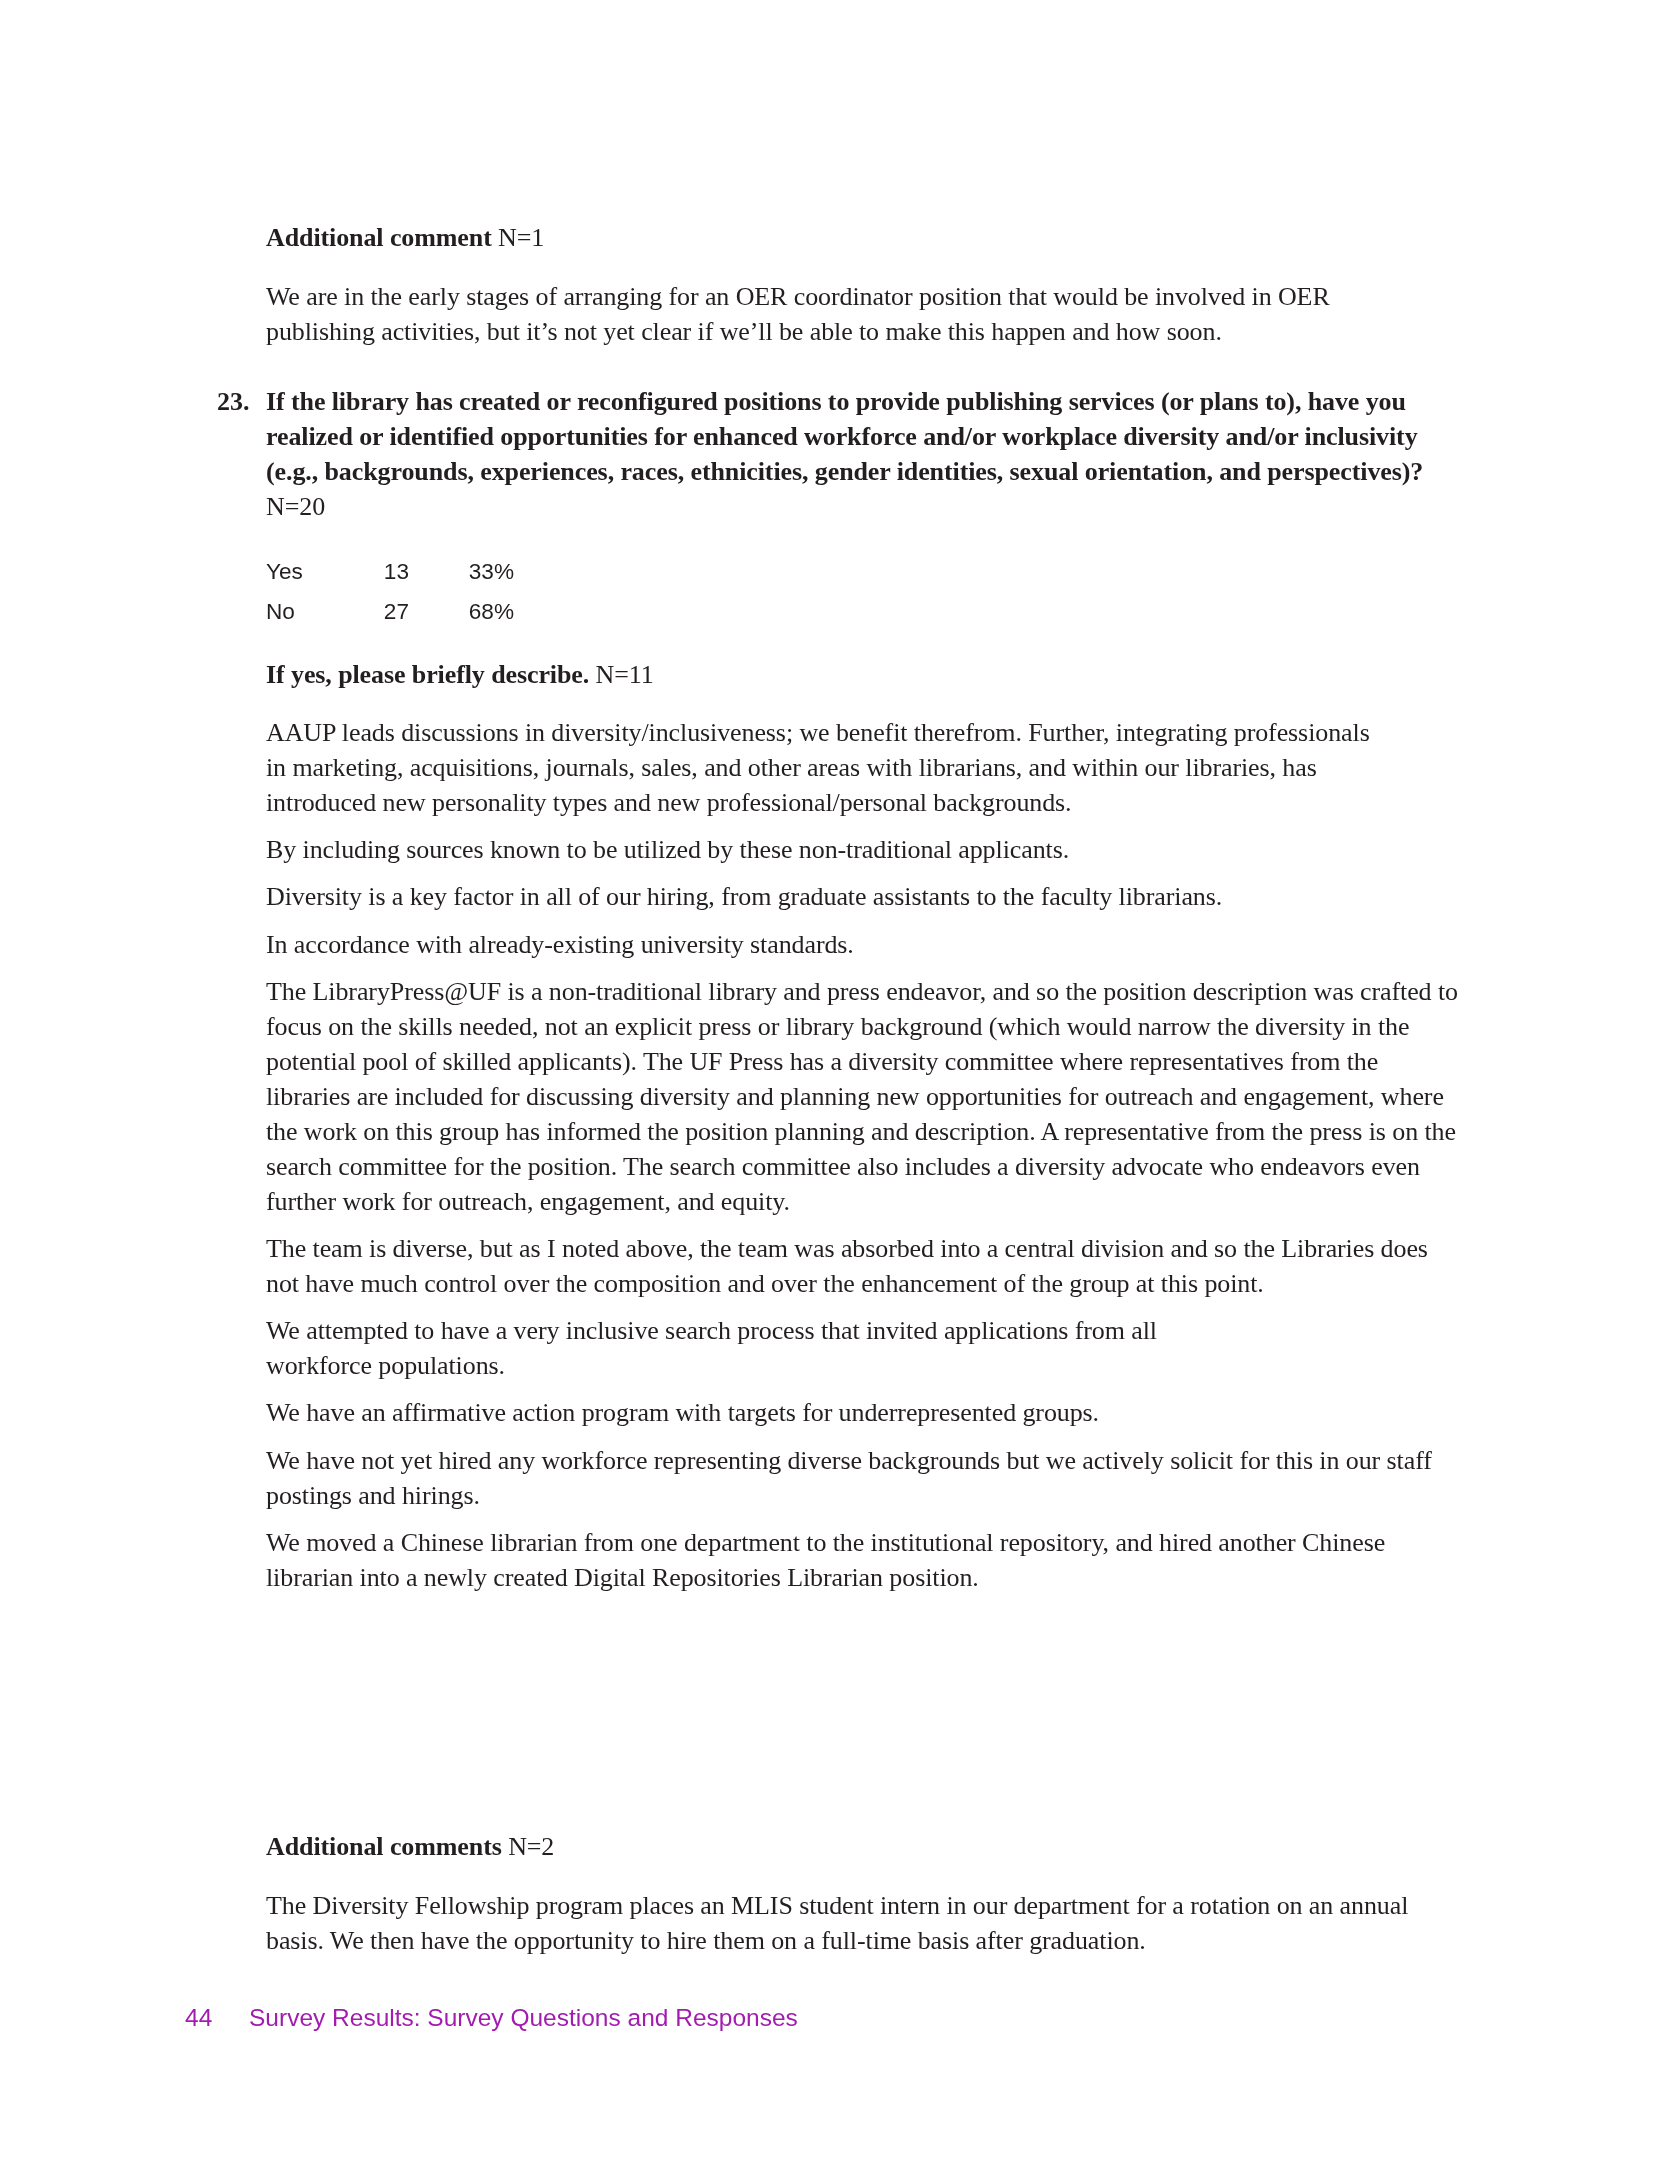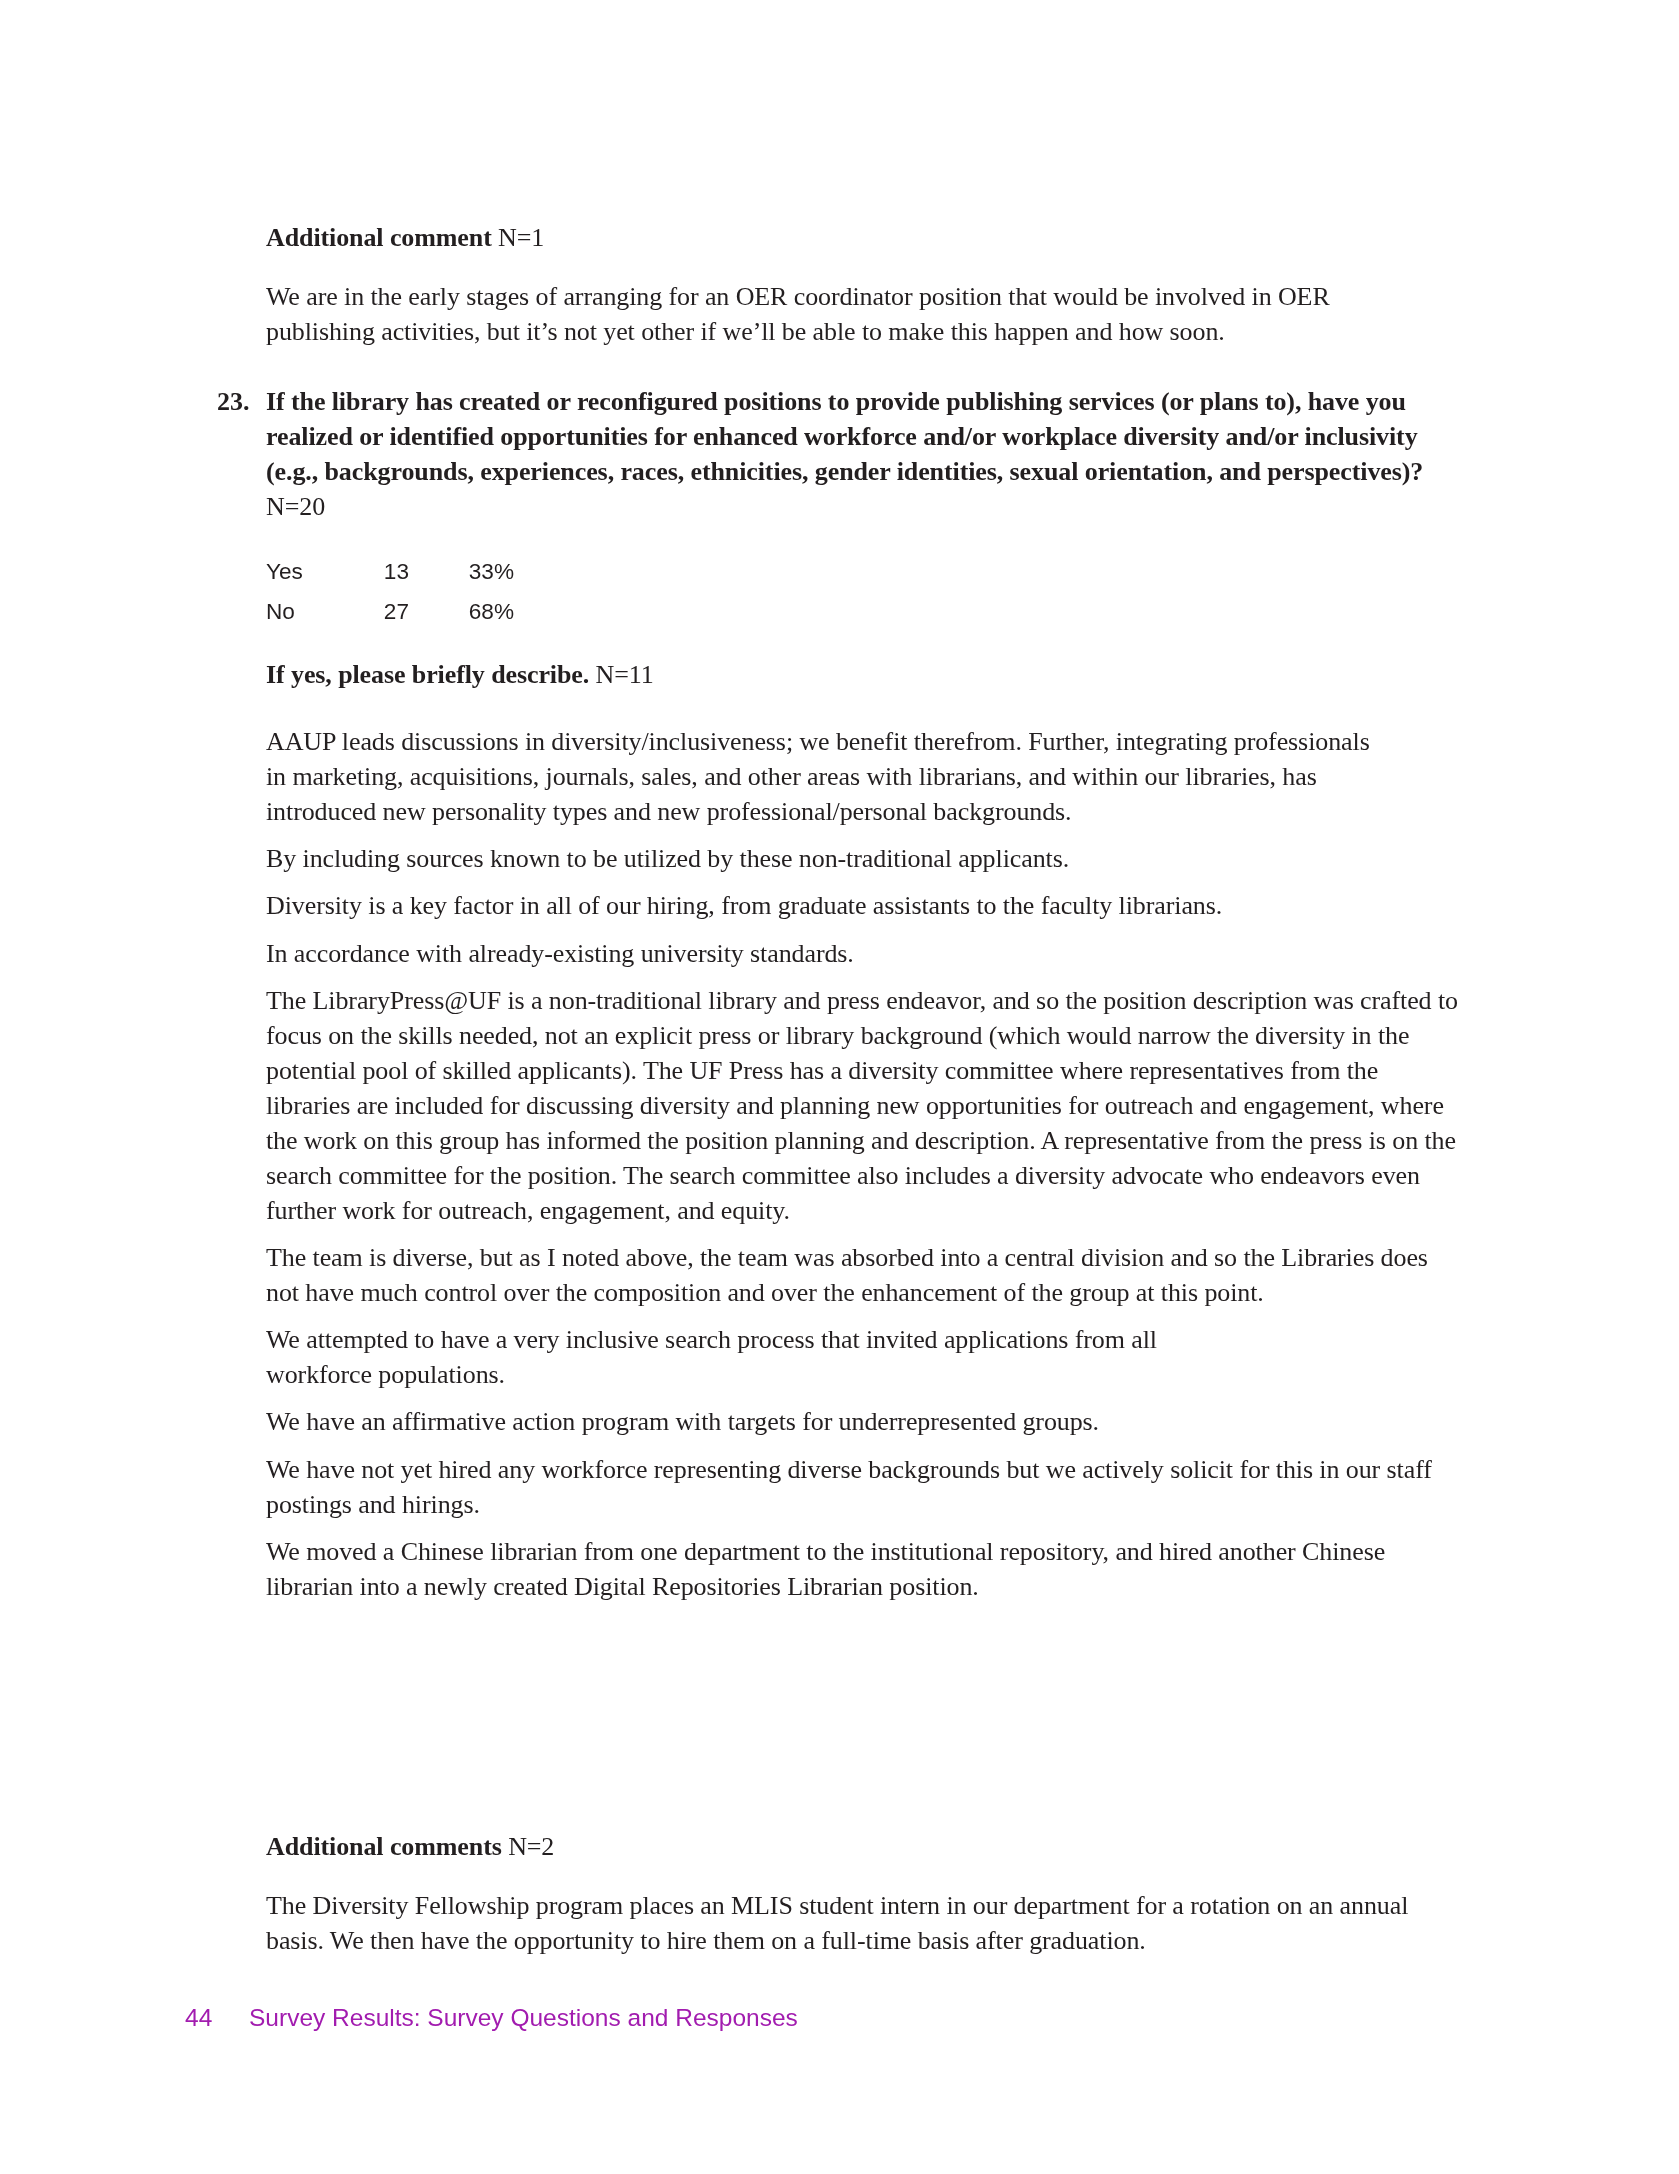--- a/index.html
+++ b/index.html
@@ -20,21 +20,21 @@
   .footer .pnum { display: inline-block; width: 64px; }
   .resp { margin: 0 0 12.2px 0; }
 </style>
 </head>
 <body>
 
 <div class="page">
 
   <div class="col serif" style="top:220px;">
     <p class="heading"><span class="bold">Additional comment</span> <span>N=1</span></p>
-    <p class="para" style="margin-top:23.5px; width:1168px;">We are in the early stages of arranging for an OER coordinator position that would be involved in OER publishing activities, but it’s not yet other if we’ll be able to make this happen and how soon.</p>
+    <p class="para" style="margin-top:23.5px; width:1168px;">We are in the early stages of arranging for an OER coordinator position that would be involved in OER publishing activities, but it’s not yet clear if we’ll be able to make this happen and how soon.</p>
   </div>
 
   <div class="qnum" style="top:384px;">23.</div>
   <div class="col serif" style="top:384px; width:1188px;">
     <p class="heading"><span class="bold">If the library has created or reconfigured positions to provide publishing services (or plans to), have you realized or identified opportunities for enhanced workforce and/or workplace diversity and/or inclusivity (e.g., backgrounds, experiences, races, ethnicities, gender identities, sexual orientation, and perspectives)?</span> <span>N=20</span></p>
   </div>
 
   <div class="table" style="top:559px;">
     <div class="trow">
       <span class="tlabel">Yes</span>
@@ -42,21 +42,21 @@
       <span class="tpct">33%</span>
     </div>
     <div class="trow">
       <span class="tlabel">No</span>
       <span class="tcount">27</span>
       <span class="tpct">68%</span>
     </div>
   </div>
 
   <div class="col serif" style="top:657px; width:1188px;">
-    <p class="heading" style="margin-bottom:32px;"><span class="bold">If yes, please briefly describe.</span> <span>N=11</span></p>
+    <p class="heading" style="margin-bottom:23px;"><span class="bold">If yes, please briefly describe.</span> <span>N=11</span></p>
     <p class="para resp" style="width:1130px;">AAUP leads discussions in diversity/inclusiveness; we benefit therefrom. Further, integrating professionals in marketing, acquisitions, journals, sales, and other areas with librarians, and within our libraries, has introduced new personality types and new professional/personal backgrounds.</p>
     <p class="para resp">By including sources known to be utilized by these non-traditional applicants.</p>
     <p class="para resp">Diversity is a key factor in all of our hiring, from graduate assistants to the faculty librarians.</p>
     <p class="para resp">In accordance with already-existing university standards.</p>
     <p class="para resp" style="width:1194px;">The LibraryPress@UF is a non-traditional library and press endeavor, and so the position description was crafted to focus on the skills needed, not an explicit press or library background (which would narrow the diversity in the potential pool of skilled applicants). The UF Press has a diversity committee where representatives from the libraries are included for discussing diversity and planning new opportunities for outreach and engagement, where the work on this group has informed the position planning and description. A representative from the press is on the search committee for the position. The search committee also includes a diversity advocate who endeavors even further work for outreach, engagement, and equity.</p>
     <p class="para resp" style="width:1168px;">The team is diverse, but as I noted above, the team was absorbed into a central division and so the Libraries does not have much control over the composition and over the enhancement of the group at this point.</p>
     <p class="para resp" style="width:998px;">We attempted to have a very inclusive search process that invited applications from all workforce populations.</p>
     <p class="para resp">We have an affirmative action program with targets for underrepresented groups.</p>
     <p class="para resp" style="width:1194px;">We have not yet hired any workforce representing diverse backgrounds but we actively solicit for this in our staff postings and hirings.</p>
     <p class="para resp" style="width:1168px;">We moved a Chinese librarian from one department to the institutional repository, and hired another Chinese librarian into a newly created Digital Repositories Librarian position.</p>

